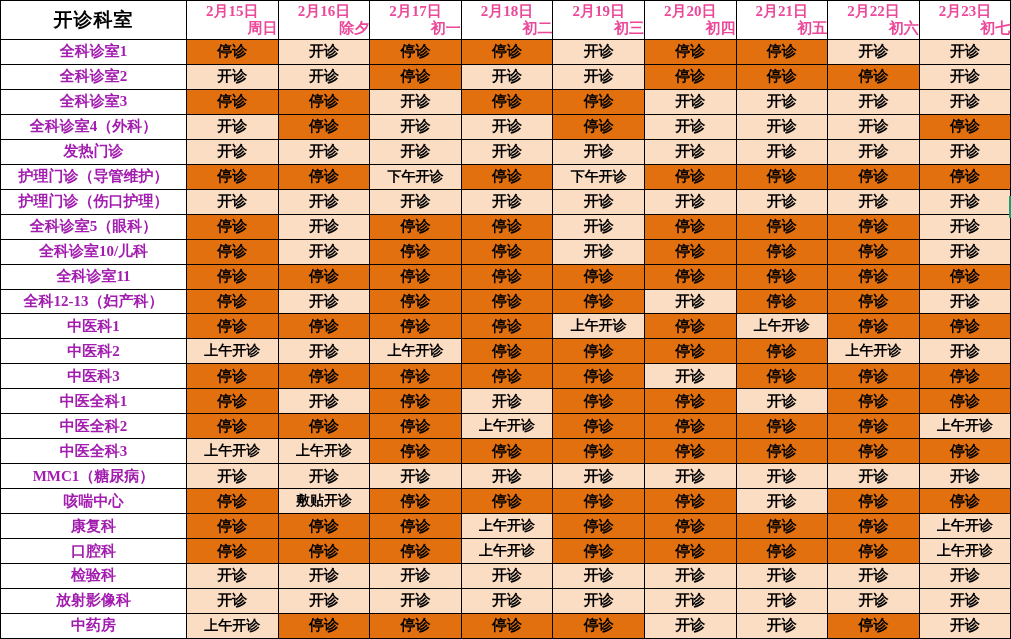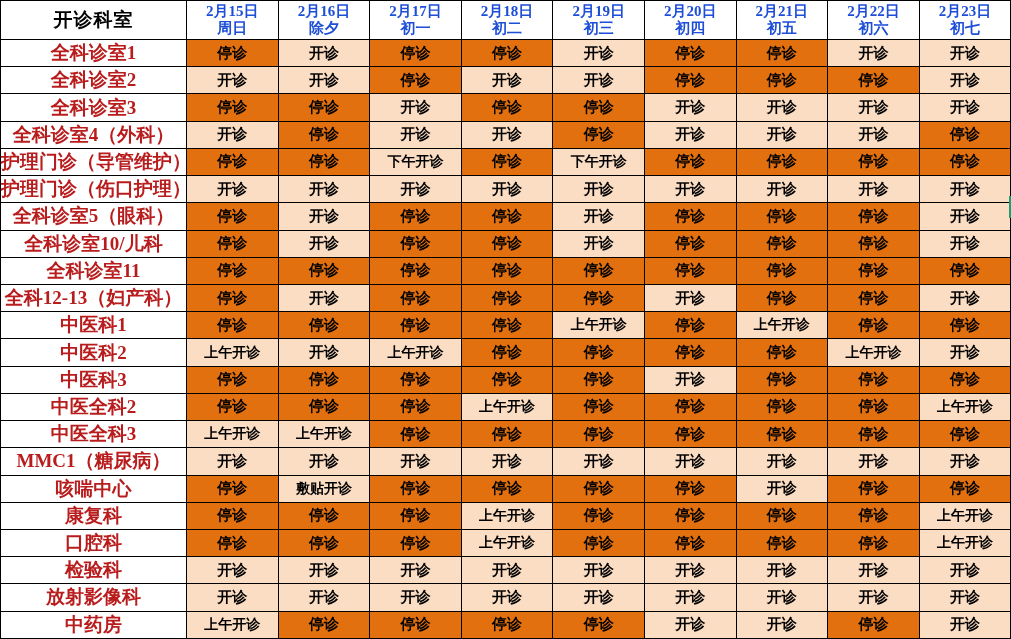--- a/index.html
+++ b/index.html
@@ -40,33 +40,33 @@
     font-size: 19px;
     font-weight: bold;
     letter-spacing: 1px;
     color: #000;
   }
   th.day-head {
     background: #ffffff;
     font-size: 15px;
     font-weight: bold;
     line-height: 1.12;
-    color: #1d4ed8;
+    color: #ec4899;
     font-family: Liberation Serif, serif;
   }
   th.day-head .d1 { display: block; }
-  th.day-head .d2 { display: block; }
+  th.day-head .d2 { display: block; text-align: right; }
 
   
   tbody tr { height: 24.6px; }
   td.dept-cell {
     background: #ffffff;
-    font-size: 19px;
+    font-size: 15px;
     font-weight: bold;
-    color: #b91c1c;
+    color: #a21caf;
     text-align: center;
   }
   td.status {
     font-size: 15px;
     font-weight: bold;
     color: #000;
   }
   td.status.closed { background: #E3700F; }
   td.status.open   { background: #FBDDC3; }
   td.status.small  { font-size: 14px; margin-top: 12px; }
@@ -181,20 +181,32 @@
         <td class="status closed">停诊</td>
         <td class="status open">开诊</td>
         <td class="status open">开诊</td>
         <td class="status closed">停诊</td>
         <td class="status open">开诊</td>
         <td class="status open">开诊</td>
         <td class="status open">开诊</td>
         <td class="status closed">停诊</td>
       </tr>
       <tr>
+        <td class="dept-cell">发热门诊</td>
+        <td class="status open">开诊</td>
+        <td class="status open">开诊</td>
+        <td class="status open">开诊</td>
+        <td class="status open">开诊</td>
+        <td class="status open">开诊</td>
+        <td class="status open">开诊</td>
+        <td class="status open">开诊</td>
+        <td class="status open">开诊</td>
+        <td class="status open">开诊</td>
+      </tr>
+      <tr>
         <td class="dept-cell">护理门诊（导管维护）</td>
         <td class="status closed">停诊</td>
         <td class="status closed">停诊</td>
         <td class="status open small">下午开诊</td>
         <td class="status closed">停诊</td>
         <td class="status open small">下午开诊</td>
         <td class="status closed">停诊</td>
         <td class="status closed">停诊</td>
         <td class="status closed">停诊</td>
         <td class="status closed">停诊</td>
@@ -285,20 +297,32 @@
       </tr>
       <tr>
         <td class="dept-cell">中医科3</td>
         <td class="status closed">停诊</td>
         <td class="status closed">停诊</td>
         <td class="status closed">停诊</td>
         <td class="status closed">停诊</td>
         <td class="status closed">停诊</td>
         <td class="status open">开诊</td>
         <td class="status closed">停诊</td>
+        <td class="status closed">停诊</td>
+        <td class="status closed">停诊</td>
+      </tr>
+      <tr>
+        <td class="dept-cell">中医全科1</td>
+        <td class="status closed">停诊</td>
+        <td class="status open">开诊</td>
+        <td class="status closed">停诊</td>
+        <td class="status open">开诊</td>
+        <td class="status closed">停诊</td>
+        <td class="status closed">停诊</td>
+        <td class="status open">开诊</td>
         <td class="status closed">停诊</td>
         <td class="status closed">停诊</td>
       </tr>
       <tr>
         <td class="dept-cell">中医全科2</td>
         <td class="status closed">停诊</td>
         <td class="status closed">停诊</td>
         <td class="status closed">停诊</td>
         <td class="status open small">上午开诊</td>
         <td class="status closed">停诊</td>

